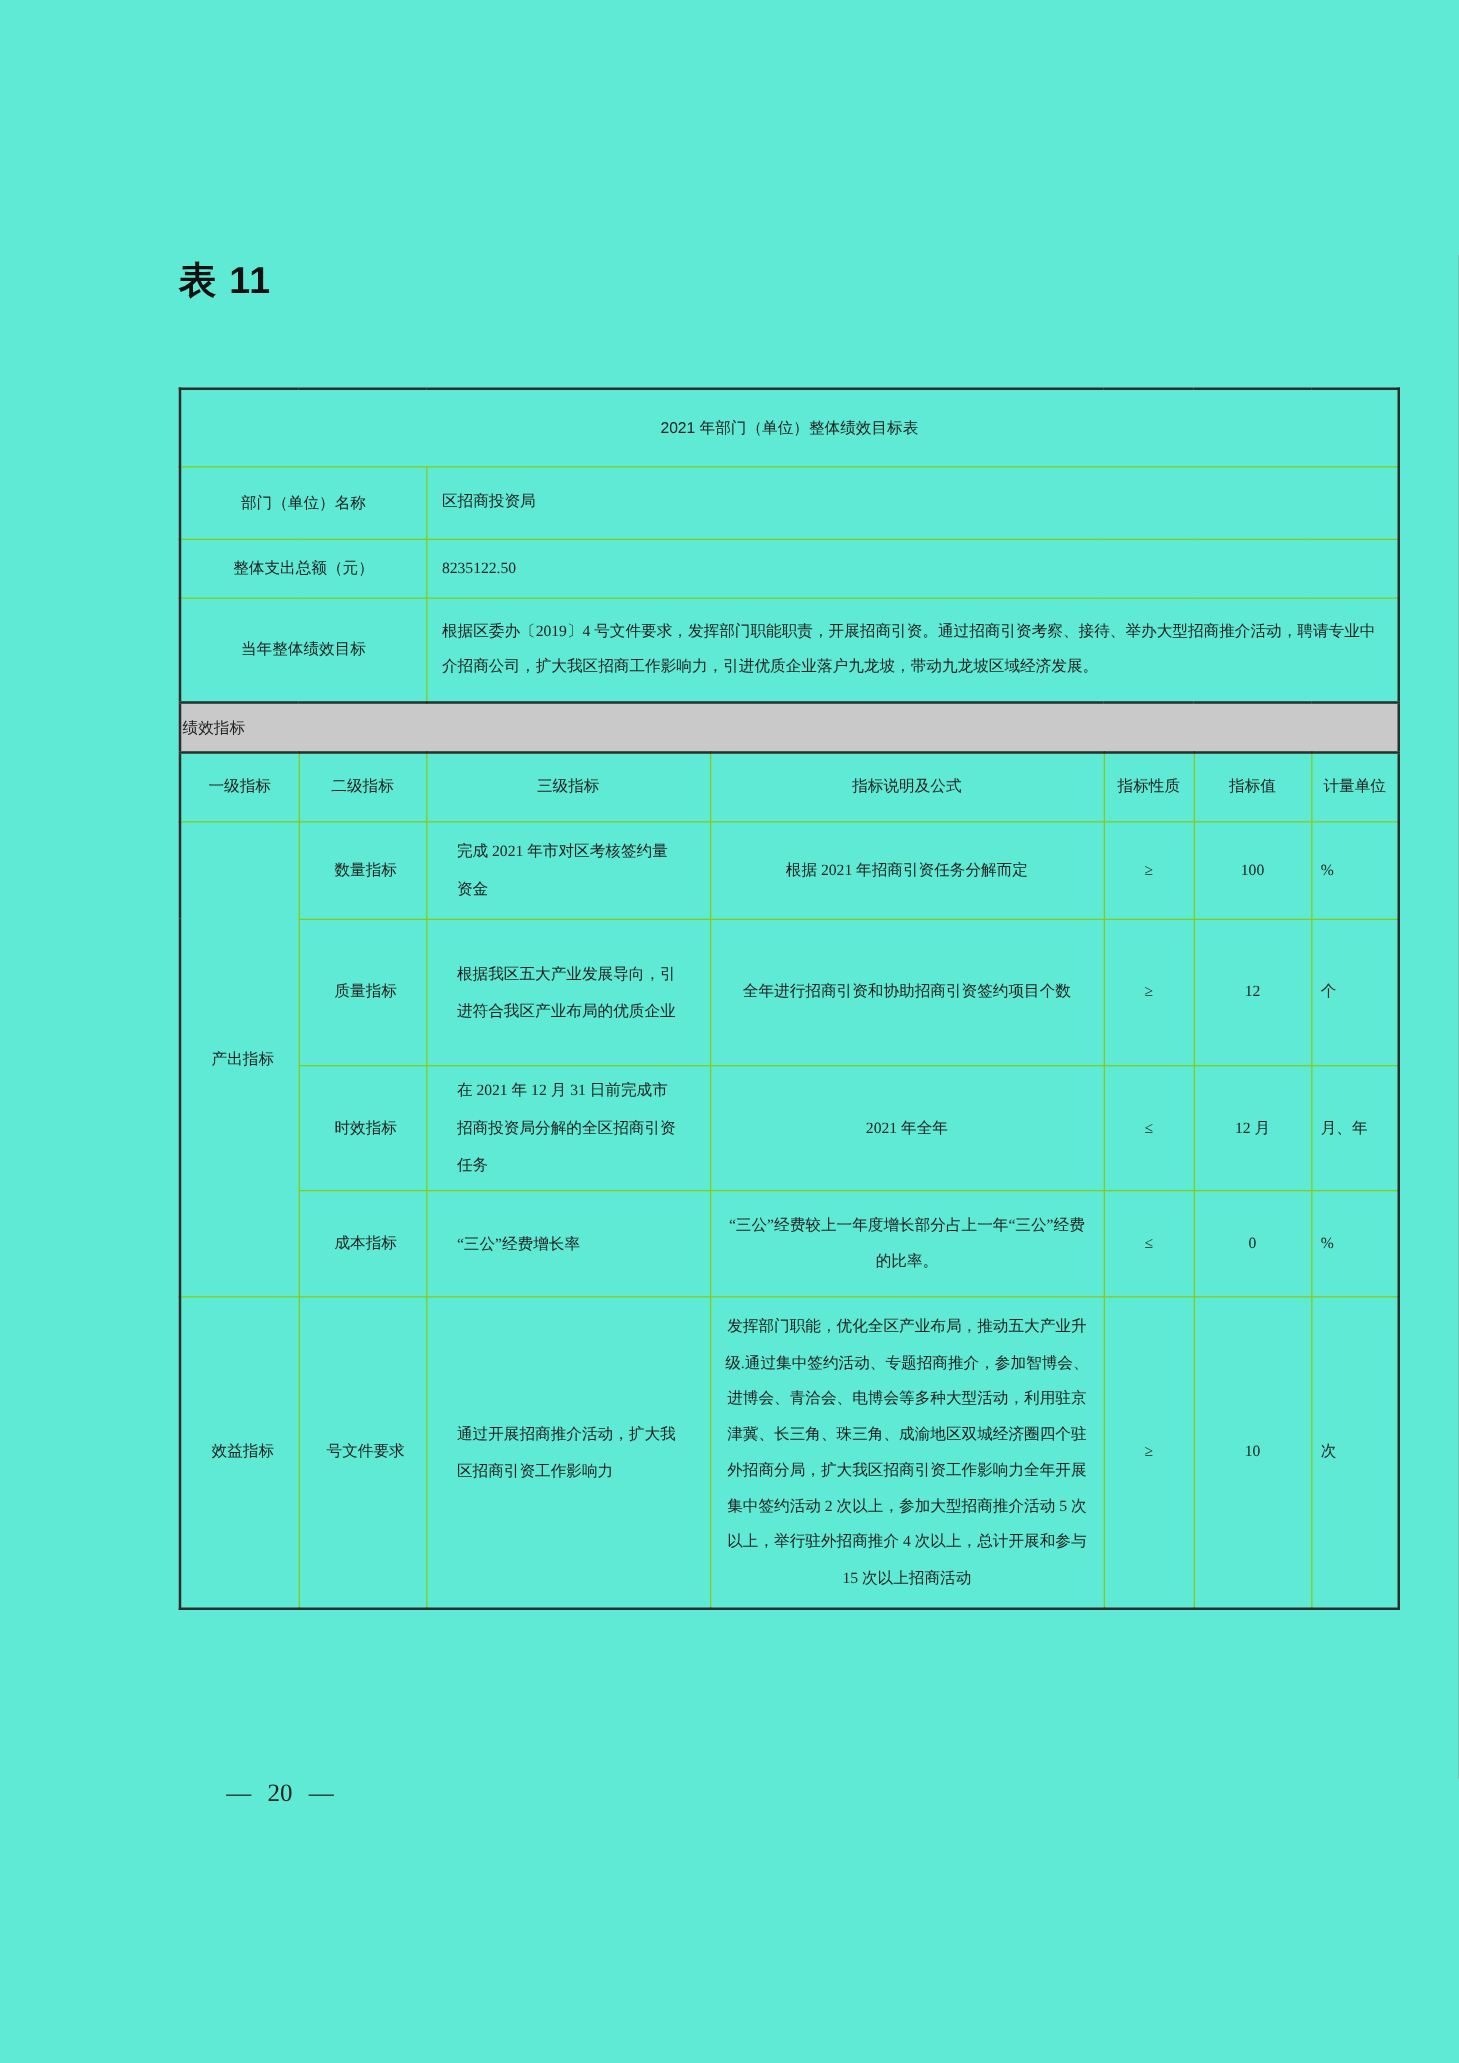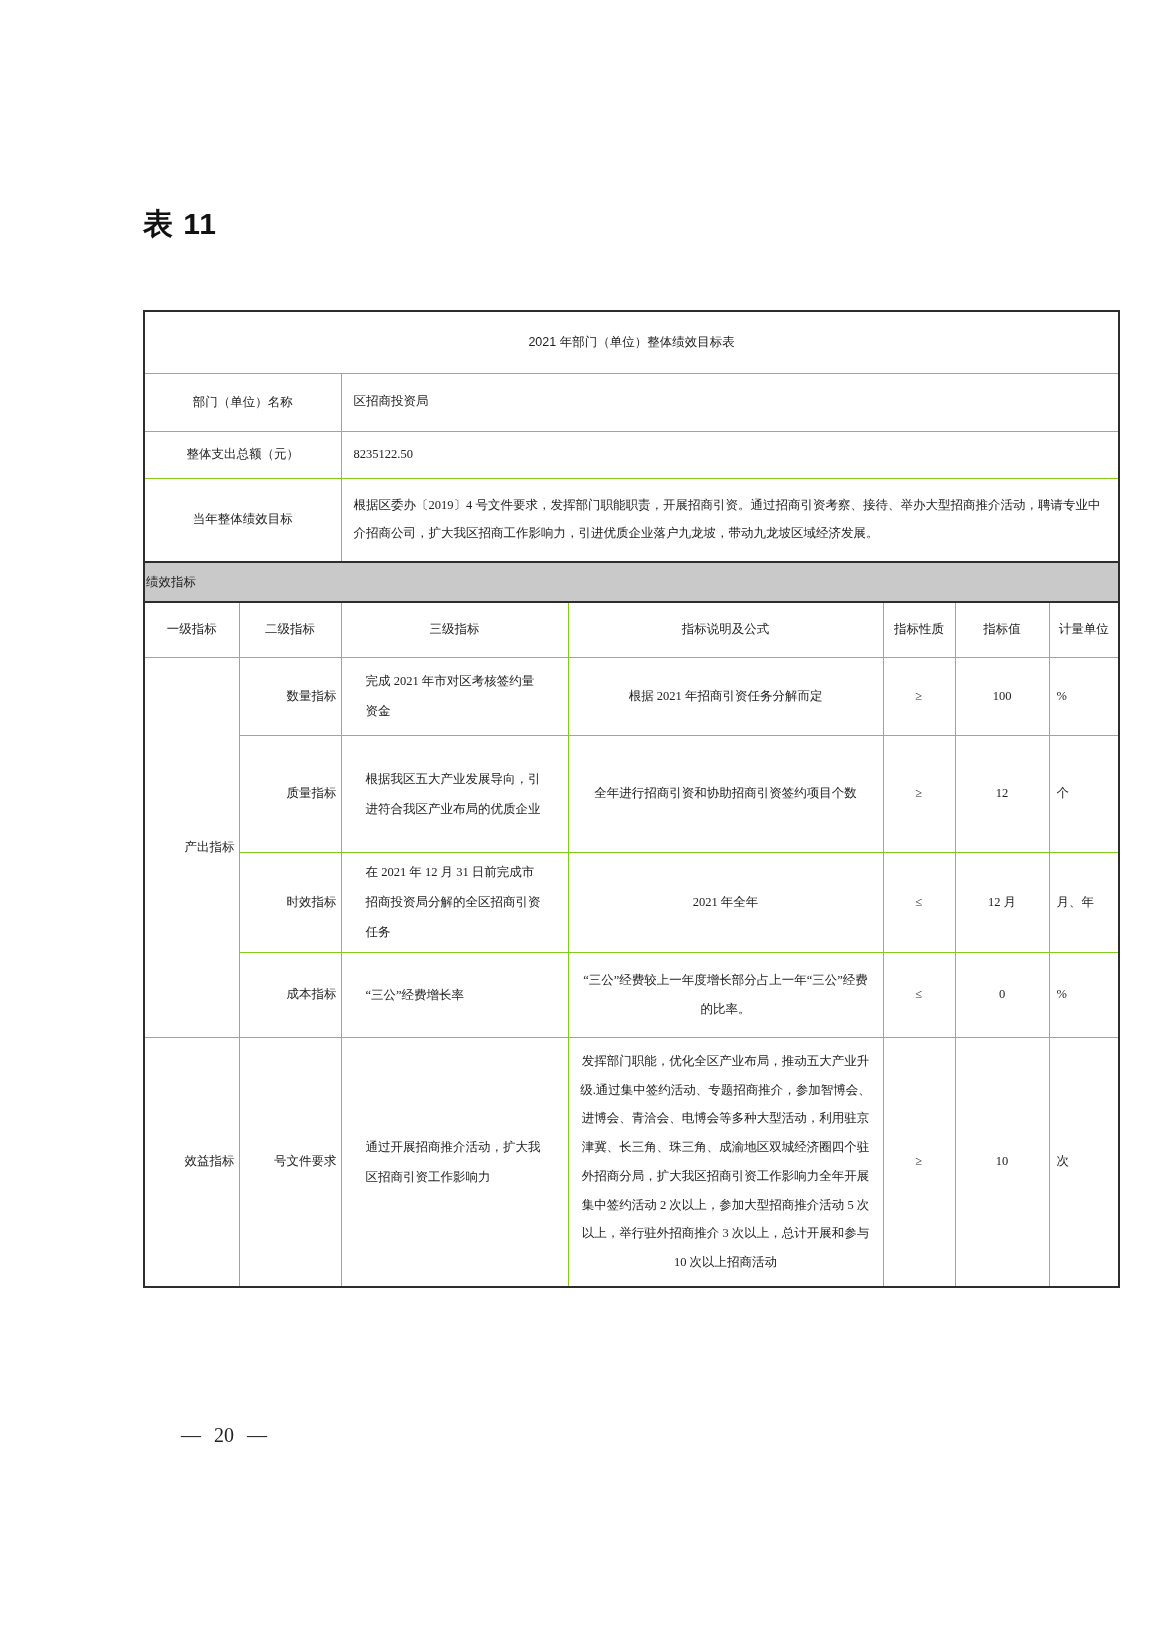--- a/index.html
+++ b/index.html
@@ -1,20 +1,20 @@
 <!DOCTYPE html>
 <html><head>
 <meta charset="utf-8">
 <style>
   html, body { margin: 0; padding: 0; background: #888; }
   .page {
     position: relative;
     width: 1167px;
     height: 1650px;
-    background: #ffffff;
+    background: #5eead4;
     font-family: "Liberation Serif", serif;
     color: #1c1c1c;
     overflow: hidden;
   }
   .doc-heading {
     position: absolute;
     left: 143px;
     top: 204px;
     font-family: "Liberation Sans", sans-serif;
     font-weight: bold;
@@ -81,21 +81,21 @@
     color: #111;
   }
   th.col-header {
     text-align: center;
     font-family: "Liberation Sans", sans-serif;
     font-weight: bold;
     font-size: 13px;
     color: #111;
   }
   .cell-level1, .cell-level2 {
-    text-align: right;
+    text-align: center;
     padding-left: 9px;
     padding-right: 4px;
   }
   .cell-level3 {
     text-align: left;
     padding: 4px 24px;
     font-size: 12px;
     line-height: 2.4;
   }
   .cell-desc {
@@ -206,21 +206,21 @@
       <td class="cell-desc">“三公”经费较上一年度增长部分占上一年“三公”经费的比率。</td>
       <td class="cell-nature">≤</td>
       <td class="cell-value">0</td>
       <td class="cell-unit">%</td>
     </tr>
 
     <tr class="row-r5">
       <td class="cell-level1">效益指标</td>
       <td class="cell-level2">号文件要求</td>
       <td class="cell-level3">通过开展招商推介活动，扩大我区招商引资工作影响力</td>
-      <td class="cell-desc">发挥部门职能，优化全区产业布局，推动五大产业升级.通过集中签约活动、专题招商推介，参加智博会、进博会、青洽会、电博会等多种大型活动，利用驻京津冀、长三角、珠三角、成渝地区双城经济圈四个驻外招商分局，扩大我区招商引资工作影响力全年开展集中签约活动 2 次以上，参加大型招商推介活动 5 次以上，举行驻外招商推介 3 次以上，总计开展和参与 10 次以上招商活动</td>
+      <td class="cell-desc">发挥部门职能，优化全区产业布局，推动五大产业升级.通过集中签约活动、专题招商推介，参加智博会、进博会、青洽会、电博会等多种大型活动，利用驻京津冀、长三角、珠三角、成渝地区双城经济圈四个驻外招商分局，扩大我区招商引资工作影响力全年开展集中签约活动 2 次以上，参加大型招商推介活动 5 次以上，举行驻外招商推介 4 次以上，总计开展和参与 15 次以上招商活动</td>
       <td class="cell-nature">≥</td>
       <td class="cell-value">10</td>
       <td class="cell-unit">次</td>
     </tr>
   </tbody>
     </table>
 
   <div class="page-number">
     <span>—</span>
     <span>20</span>

